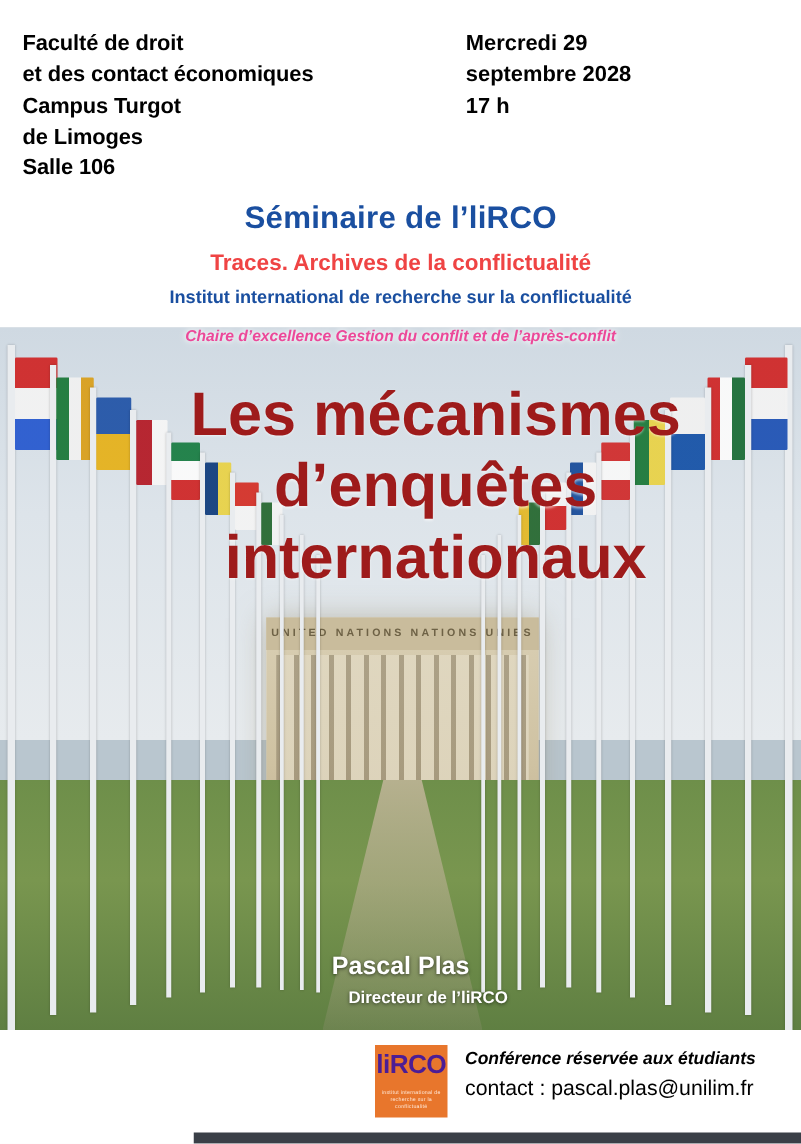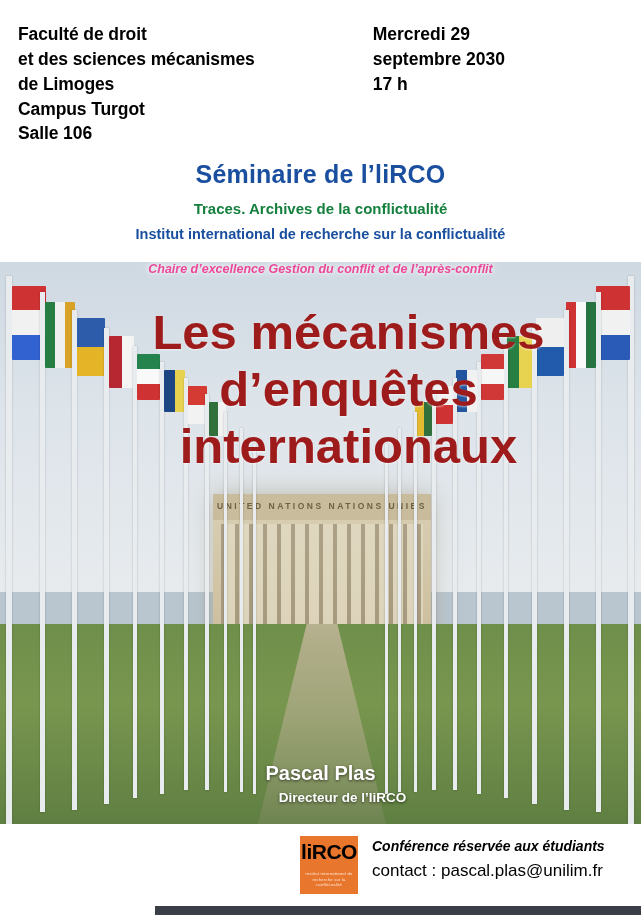--- a/index.html
+++ b/index.html
@@ -64,23 +64,23 @@
     text-align: center;
   }
   .seminar-title {
     font-size: 25px;
     font-weight: bold;
     color: #1a4fa0;
     letter-spacing: 0.2px;
   }
   .seminar-sub1 {
     margin-top: 11px;
-    font-size: 15px;
-    font-weight: bold;
-    color: #15803d;
+    font-size: 18px;
+    font-weight: bold;
+    color: #ef4444;
   }
   .seminar-sub2 {
     margin-top: 9px;
     font-size: 14.5px;
     font-weight: bold;
     color: #1a4fa0;
   }
 
   
   .photo {
@@ -249,21 +249,21 @@
     overflow: hidden;
   }
   .logo-mark {
     position: absolute;
     left: 0; top: 4px;
     width: 58px;
     text-align: center;
     font-size: 21px;
     font-weight: bold;
     letter-spacing: -0.5px;
-    color: #000000;
+    color: #4c1d95;
   }
   .logo-sub {
     position: absolute;
     left: 0; bottom: 6px;
     width: 58px;
     text-align: center;
     font-size: 4.2px;
     line-height: 1.35;
     color: #ffe8d8;
     letter-spacing: .2px;
@@ -305,28 +305,28 @@
   }
 </style>
 </head>
 <body>
 
 <div class="poster">
 
   <div class="header">
     <div class="venue">
       <div>Faculté de droit</div>
-      <div>et des sciences mécanismes</div>
+      <div>et des contact économiques</div>
+      <div>Campus Turgot</div>
       <div>de Limoges</div>
-      <div>Campus Turgot</div>
       <div>Salle 106</div>
     </div>
     <div class="datetime">
       <div>Mercredi 29</div>
-      <div>septembre 2030</div>
+      <div>septembre 2028</div>
       <div>17 h</div>
     </div>
   </div>
 
   <div class="seminar-block">
     <div class="seminar-title">Séminaire de l’liRCO</div>
     <div class="seminar-sub1">Traces. Archives de la conflictualité</div>
     <div class="seminar-sub2">Institut international de recherche sur la conflictualité</div>
   </div>
 

